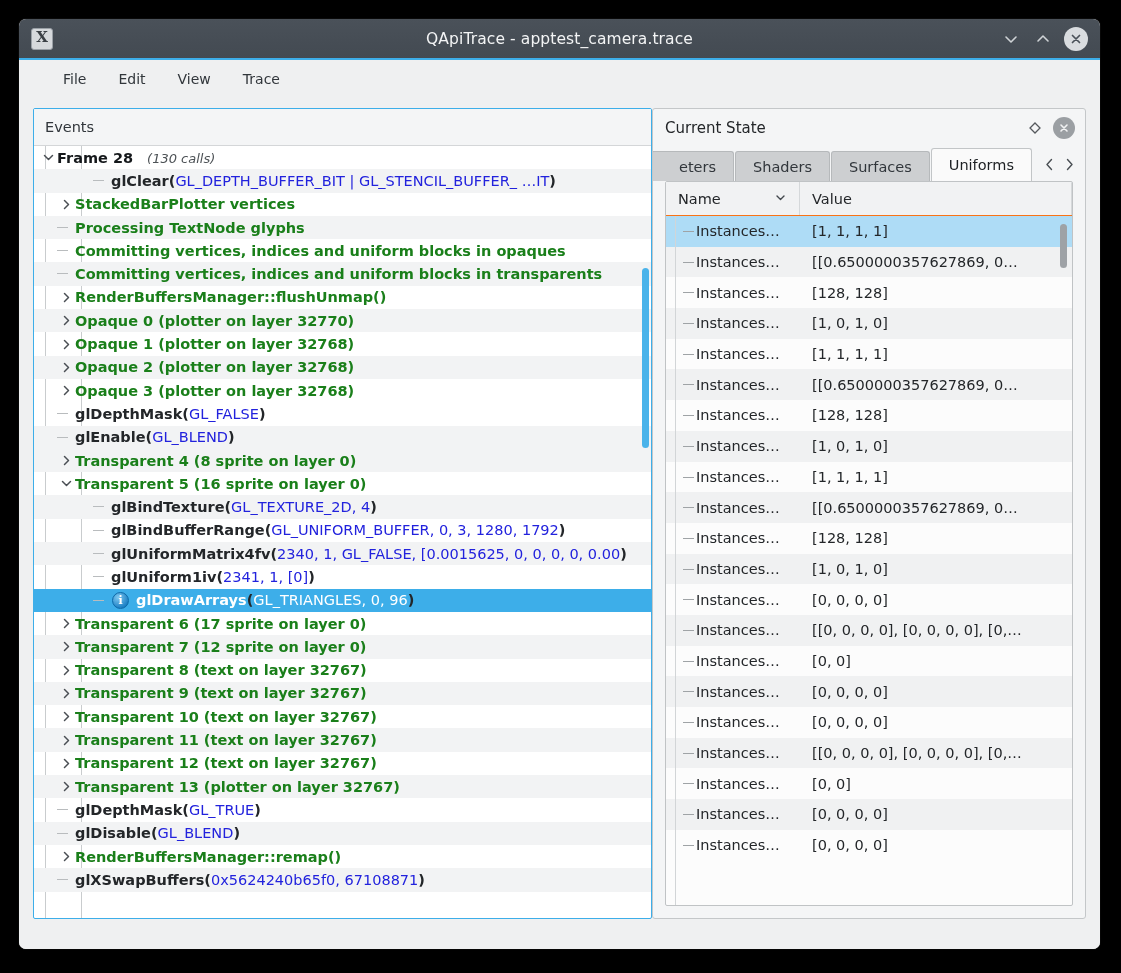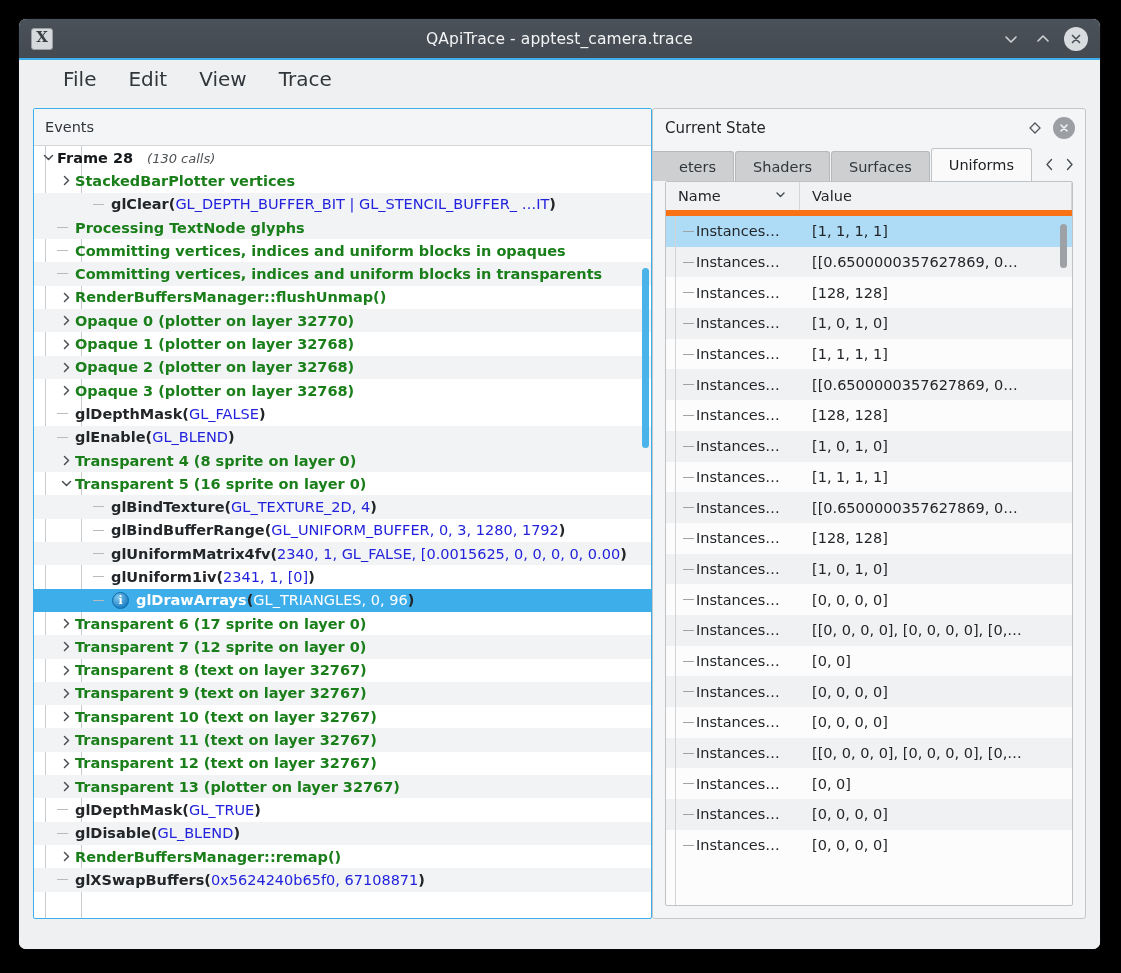--- a/index.html
+++ b/index.html
@@ -92,21 +92,21 @@
   
   .menubar {
     height: 38px;
     background: #eff0f1;
     display: flex;
     align-items: center;
     padding-left: 28px;
     gap: 0px;
   }
   .menu-item {
-    font-size: 20px;
+    font-size: 14px;
     color: #31363b;
     padding: 5px 16px;
     border-radius: 3px;
   }
 
   
   .body-area {
     position: relative;
     height: 851px;
     background: #eff0f1;
@@ -308,21 +308,21 @@
     border-radius: 2px;
     display: flex;
     flex-direction: column;
     overflow: hidden;
     position: relative;
   }
   .thead {
     display: flex;
     height: 34px;
     background: #f1f2f3;
-    border-bottom: 6px solid #f97316;
+    border-bottom: 1px solid #f97316;
     flex: 0 0 auto;
   }
   .th {
     display: flex;
     align-items: center;
     font-size: 14.5px;
     color: #232629;
     padding: 0 12px;
     border-right: 1px solid #d5d8da;
   }
@@ -428,35 +428,35 @@
           <div id="tree-rows">
               <div class="trow">
                 <div class="indent" style="width: 5px;"></div>
                 <div class="arrow">
                   <svg width="13" height="13" viewBox="0 0 13 13">
                     <path d="M2.5 4.5 L6.5 8.5 L10.5 4.5" fill="none" stroke="currentColor" stroke-width="1.5" stroke-linecap="round" stroke-linejoin="round"></path>
                   </svg>
                 </div>
                 <span class="txt"><span class="frame-label">Frame 28</span><span class="calls">(130 calls)</span></span>
               </div>
+              <div class="trow alt">
+                <div class="indent" style="width: 59px;"></div>
+                <div class="branch">
+                  <div class="elbow"></div>
+                </div>
+                <span class="txt"><span class="txt fnname">glClear</span><span class="paren">(</span><span class="arg">GL_DEPTH_BUFFER_BIT | GL_STENCIL_BUFFER_ …IT</span><span class="paren">)</span></span>
+              </div>
               <div class="trow">
                 <div class="indent" style="width: 23px;"></div>
                 <div class="arrow">
                   <svg width="13" height="13" viewBox="0 0 13 13">
                     <path d="M4.5 2.5 L8.5 6.5 L4.5 10.5" fill="none" stroke="currentColor" stroke-width="1.5" stroke-linecap="round" stroke-linejoin="round"></path>
                   </svg>
                 </div>
                 <span class="txt green">StackedBarPlotter vertices</span>
-              </div>
-              <div class="trow alt">
-                <div class="indent" style="width: 59px;"></div>
-                <div class="branch">
-                  <div class="elbow"></div>
-                </div>
-                <span class="txt"><span class="txt fnname">glClear</span><span class="paren">(</span><span class="arg">GL_DEPTH_BUFFER_BIT | GL_STENCIL_BUFFER_ …IT</span><span class="paren">)</span></span>
               </div>
               <div class="trow alt">
                 <div class="indent" style="width: 23px;"></div>
                 <div class="branch">
                   <div class="elbow"></div>
                 </div>
                 <span class="txt green">Processing TextNode glyphs</span>
               </div>
               <div class="trow">
                 <div class="indent" style="width: 23px;"></div>

